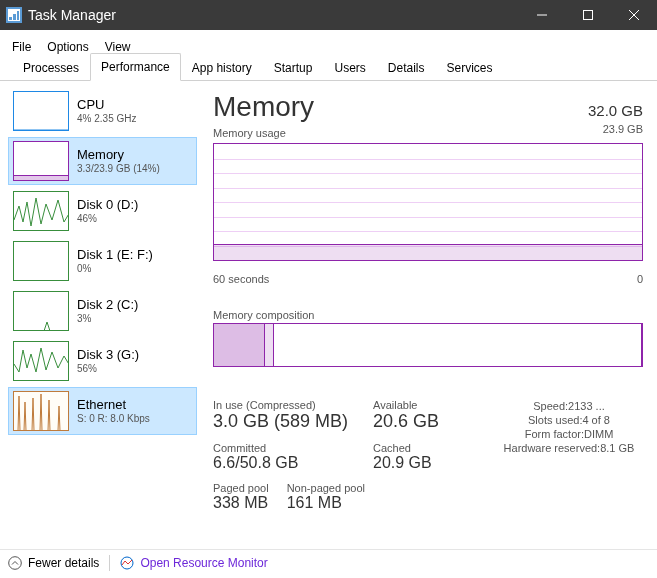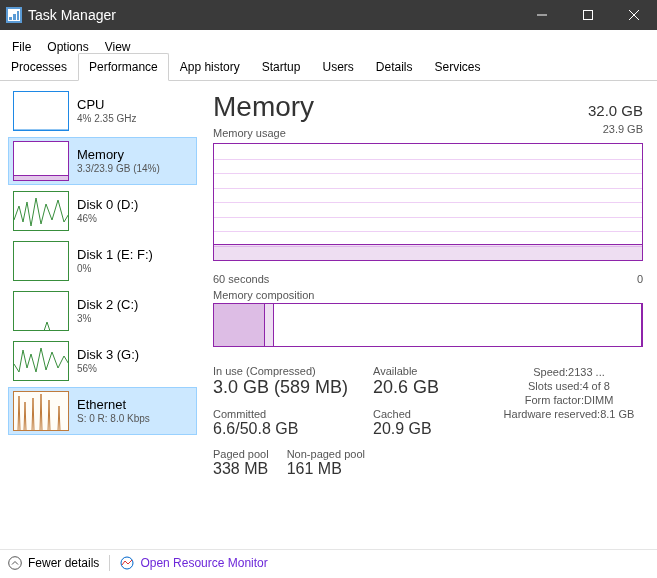--- a/index.html
+++ b/index.html
@@ -7,21 +7,21 @@
 
 .titlebar { height: 30px; background: #3a3a3a; color: #fff; display: flex; align-items: center; padding-left: 6px; }
 .titlebar-icon { width: 16px; height: 16px; margin-right: 6px; }
 .titlebar-title { font-size: 14px; flex: 1; }
 .win-controls { display: flex; }
 .win-btn { width: 46px; height: 30px; display: flex; align-items: center; justify-content: center; color: #fff; fill: #fff; }
 
 .menubar { height: 22px; display: flex; align-items: center; padding-left: 4px; font-size: 12px; }
 .menubar-item { padding: 2px 8px; margin-top: 12px; }
 
-.tabstrip { display: flex; border-bottom: 1px solid #d0d0d0; font-size: 12px; padding-left: 0; }
+.tabstrip { display: flex; border-bottom: 1px solid #d0d0d0; font-size: 12px; padding-left: 12px; align-items: center; }
 .tab { padding: 6px 10px; border: 1px solid transparent; border-bottom: none; position: relative; top: 1px; }
 .tab.active { border-color: #d0d0d0; border-bottom: 1px solid #fff; background: #fff; border-top-left-radius: 2px; border-top-right-radius: 2px; }
 
 .content { display: flex; height: 468px; }
 
 .sidebar { width: 197px; padding: 6px 0 6px 8px; display: flex; flex-direction: column; gap: 2px; overflow: hidden; }
 .side-item { display: flex; align-items: center; gap: 8px; padding: 3px 4px; border: 1px solid transparent; }
 .side-item.selected { background: #cce8ff; border-color: #99d1ff; }
 .side-thumb { width: 56px; height: 40px; border: 1px solid; background: #fff; position: relative; overflow: hidden; }
 .side-text { font-size: 12px; line-height: 1.25; }
@@ -31,34 +31,34 @@
 .side-item.cpu .side-thumb { border-color: #1e88e5; }
 .side-item.memory .side-thumb { border-color: #8e24aa; background: #fff; }
 .side-item.disk .side-thumb { border-color: #388e3c; }
 .side-item.ethernet .side-thumb { border-color: #bf7b3b; background: #fffdf7; }
 
 .main { flex: 1; padding: 10px 14px 10px 16px; position: relative; }
 .hdr-row { display: flex; justify-content: space-between; align-items: baseline; }
 .hdr-title { font-size: 28px; font-weight: 400; color: #333; }
 .hdr-cap { font-size: 15px; color: #333; }
 
-.section-label { font-size: 11px; color: #555; margin-top: 4px; }
+.section-label { font-size: 11px; color: #555; margin-top: 24px; }
 .section-right { float: right; font-size: 11px; color: #555; }
 .usage-chart { width: 100%; height: 118px; border: 1px solid #8e24aa; background: #fff; position: relative; margin-top: 2px; }
 .usage-gridline { position: absolute; left: 0; right: 0; border-top: 1px solid #eecff5; }
 .usage-fill { position: absolute; left: 0; right: 0; bottom: 0; height: 14%; background: rgba(142,36,170,0.15); border-top: 1px solid #8e24aa; }
 .axis-row { display: flex; justify-content: space-between; font-size: 11px; color: #555; margin-top: 12px; }
 
 .comp-chart { width: 100%; height: 44px; border: 1px solid #8e24aa; background: #fff; position: relative; margin-top: 2px; display: flex; }
 .comp-seg { height: 100%; border-right: 1px solid #8e24aa; }
 .comp-seg.inuse { width: 12%; background: rgba(142,36,170,0.3); }
 .comp-seg.modified { width: 2%; background: rgba(142,36,170,0.15); }
 .comp-seg.standby { flex: 1; }
 
-.stats { margin-top: 18px; display: flex; gap: 8px; }
+.stats { margin-top: 32px; display: flex; gap: 8px; }
 .stats-left { display: grid; grid-template-columns: 160px 110px; row-gap: 10px; }
 .stat-label { font-size: 11px; color: #555; }
 .stat-val { font-size: 18px; color: #333; }
 .stat-val.sm { font-size: 16px; }
 .stats-right { font-size: 11px; color: #555; margin-left: 4px; flex: 1; }
 .stats-right .row { display: flex; justify-content: center; padding: 1px 0; }
 .stats-bottom { display: flex; gap: 18px; margin-top: 10px; }
 
 .footer { border-top: 1px solid #e5e5e5; height: 26px; display: flex; align-items: center; padding: 0 8px; font-size: 12px; gap: 6px; }
 .footer-sep { width: 1px; height: 16px; background: #d0d0d0; margin: 0 4px; }

